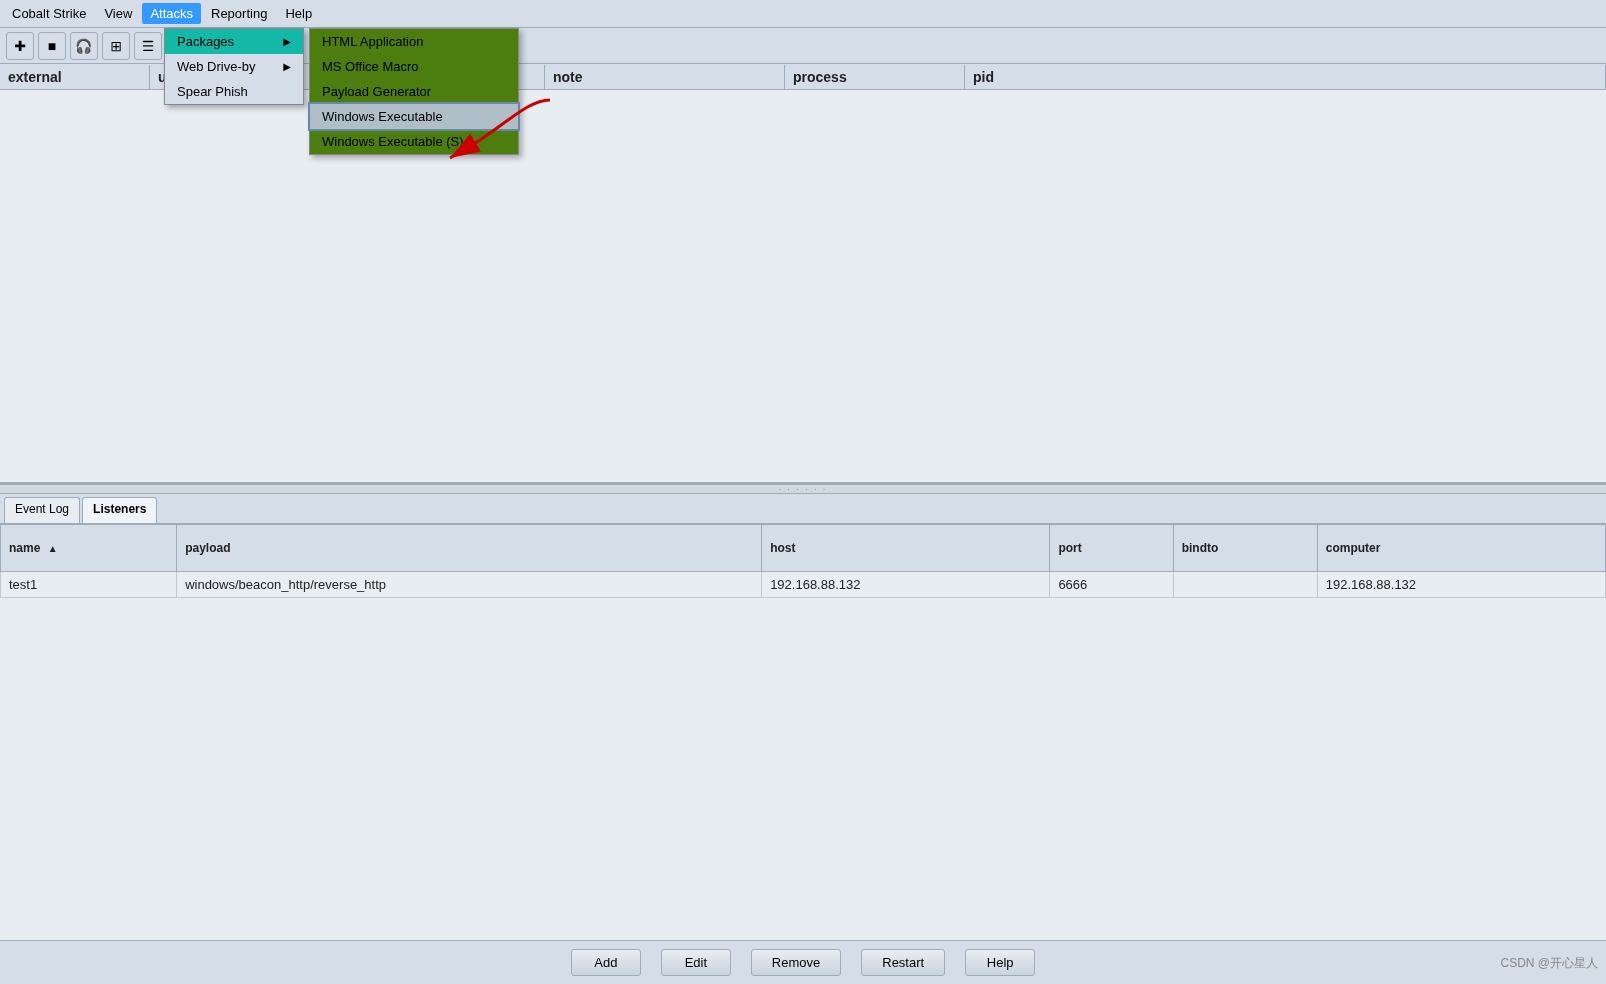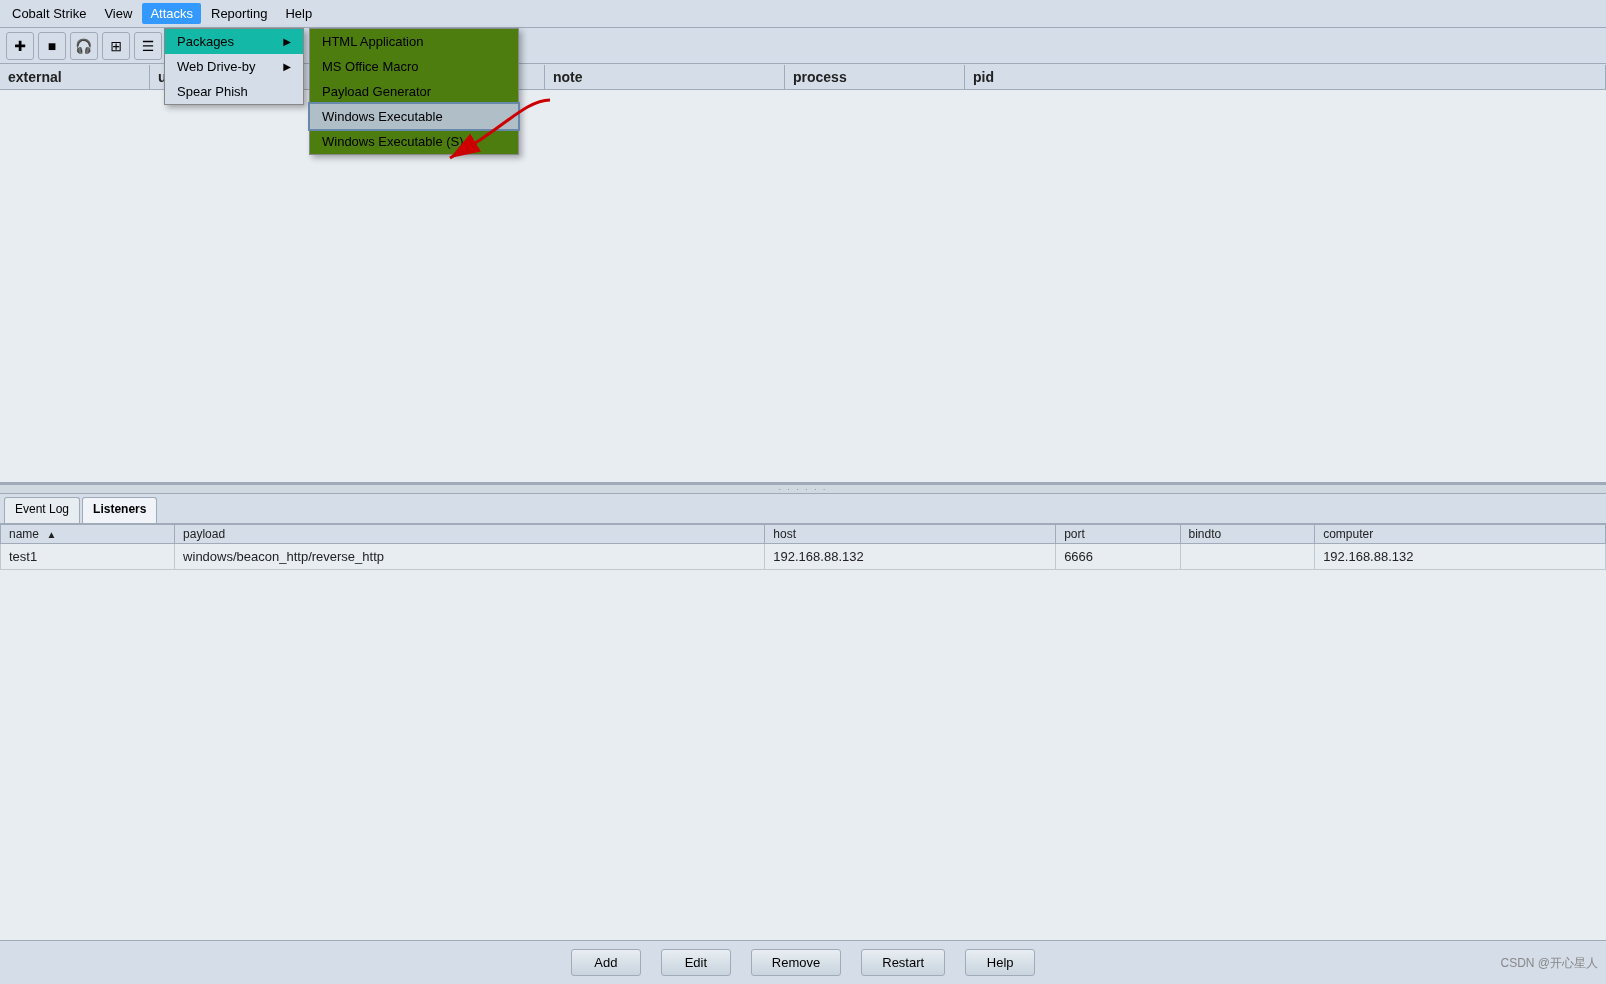--- a/index.html
+++ b/index.html
@@ -157,23 +157,23 @@
 
     
     .listeners-table {
       width: 100%;
       border-collapse: collapse;
       font-size: 13px;
     }
     .listeners-table th {
       background: #d4dde8;
       border: 1px solid #a0aab8;
-      padding: 2px 8px;
+      padding: 16px 8px;
       text-align: left;
-      font-weight: normal;
+      font-weight: bold;
       font-size: 12px;
       color: #222;
     }
     .listeners-table td {
       border: 1px solid #c0c8d0;
       padding: 5px 8px;
       background: #e8edf2;
       color: #222;
     }
     .listeners-table tr:nth-child(even) td {

